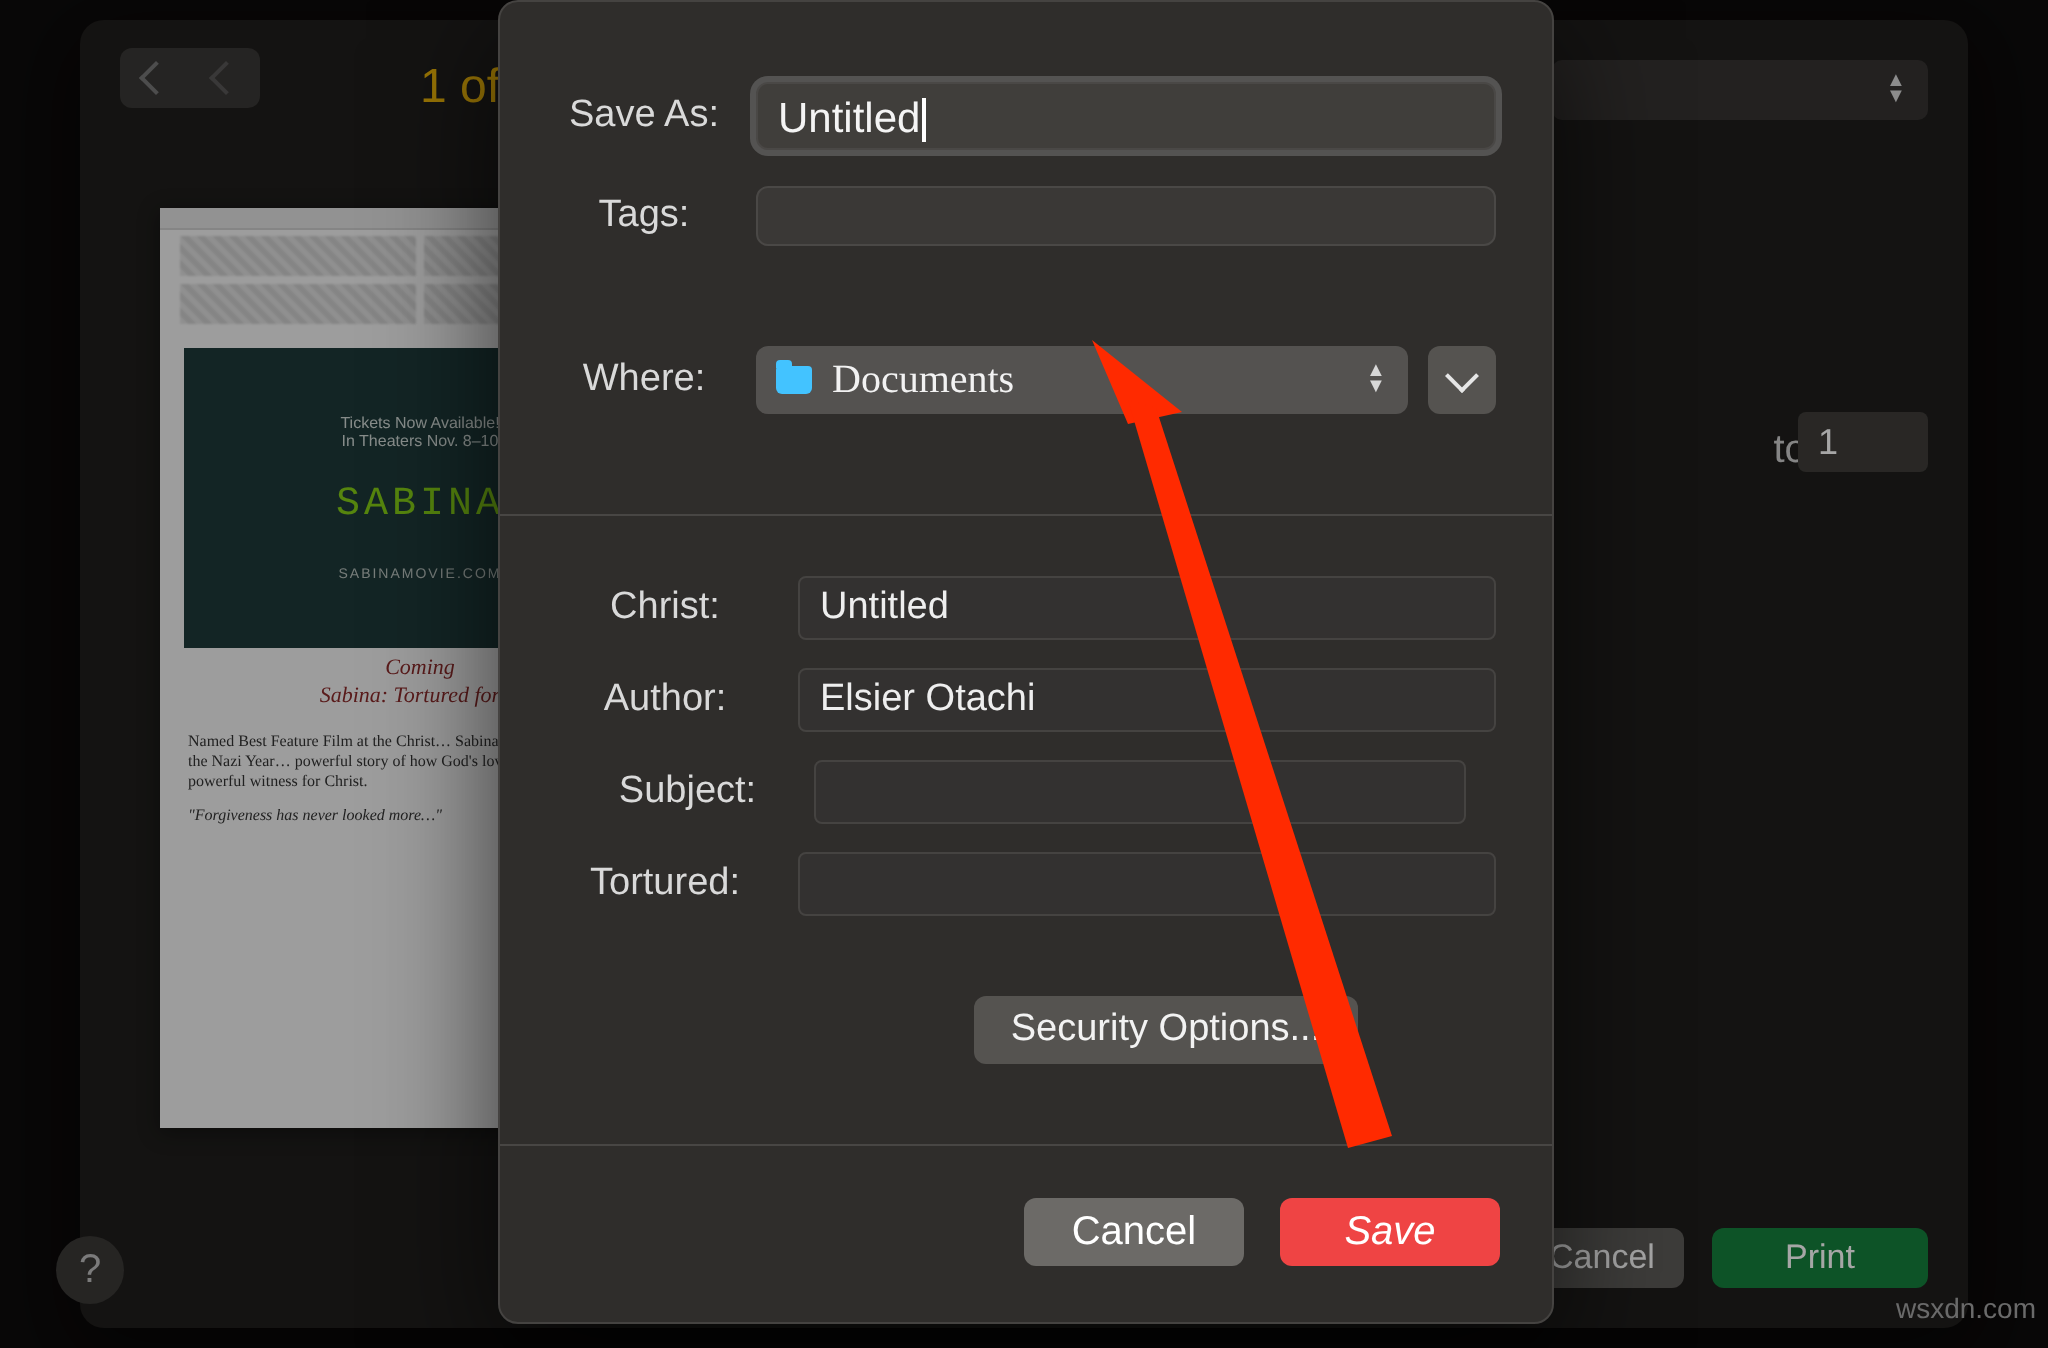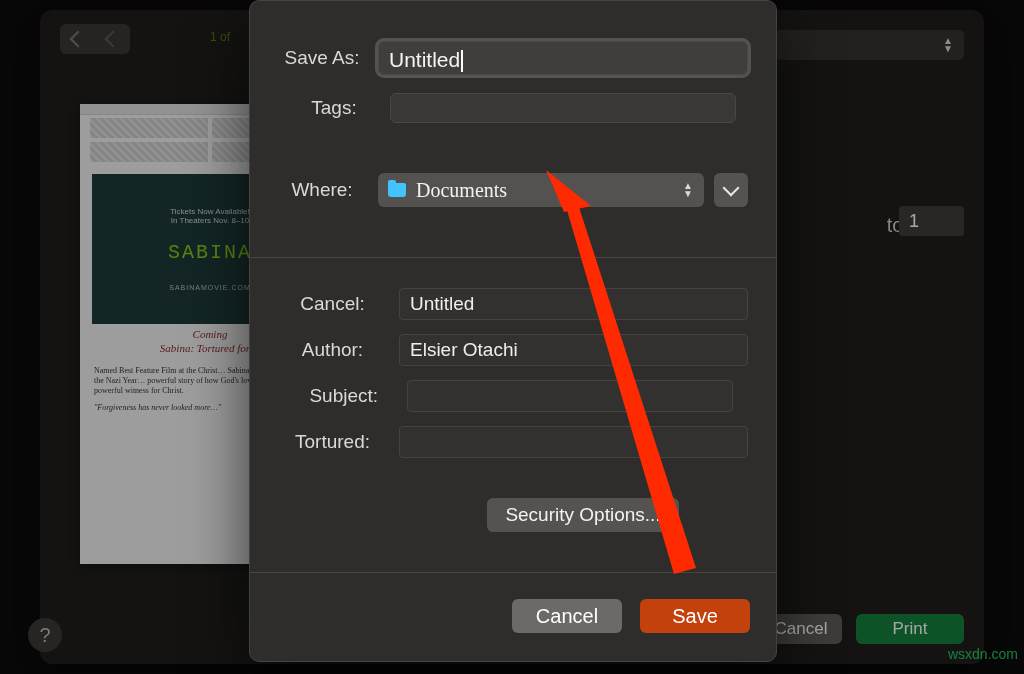--- a/index.html
+++ b/index.html
@@ -15,29 +15,29 @@
   position: absolute; left: 40px; top: 10px; right: 40px; bottom: 10px;
   background: #252321; border-radius: 12px;
   box-shadow: 0 10px 40px rgba(0,0,0,0.6);
   filter: brightness(0.85);
 }
 .nav-back {
   position: absolute; left: 60px; top: 24px; width: 70px; height: 30px;
   background: #3a3836; border-radius: 6px; display: flex; align-items: center; justify-content: space-around;
   color: #777;
 }
-.page-counter { position: absolute; left: 210px; top: 30px; color: #4d7c0f; font-size: 12px; }
+.page-counter { position: absolute; left: 210px; top: 30px; color: #eab308; font-size: 24px; }
 .bg-select { position: absolute; top: 30px; right: 60px; width: 180px; height: 30px;
   background: #363432; border-radius: 5px; display:flex; align-items:center; justify-content:flex-end; padding-right:8px; color:#888;}
 .to-label { position: absolute; right: 115px; top: 214px; color: #ccc; font-size: 20px;}
 .to-input { position: absolute; right: 60px; top: 206px; width: 55px; height: 30px; background: #3f3d3a; border-radius: 4px; color:#fff; padding-left:10px; display:flex; align-items:center;}
 .bg-cancel { position: absolute; right: 182px; bottom: 30px; width: 82px; height: 30px; background: #5e5c59; border-radius:6px; color:#fff; display:flex;align-items:center;justify-content:center; font-size:17px;}
 .bg-print  { position: absolute; right: 60px; bottom: 30px; width: 108px; height: 30px; background: #15803d; border-radius:6px; color:#fff; display:flex;align-items:center;justify-content:center; font-size:17px;}
 
-.watermark { position: absolute; right: 6px; bottom: 12px; color:#22c55e; font-size: 14px;}
+.watermark { position: absolute; right: 6px; bottom: 12px; color:#a3a3a3; font-size: 14px;}
 
 
 .doc-thumb { position: absolute; left: 80px; top: 104px; width: 260px; height: 460px; background: #f2f2f2; box-shadow: 0 2px 10px rgba(0,0,0,0.4); }
 .doc-mast { position:absolute; top:0; left:0; right:0; height:10px; background:#e0e0e0; border-bottom:1px solid #ccc;}
 .doc-mast-txt { position:absolute; right:6px; top:-2px; font-size:8px; color:#555;}
 .doc-pix { position:absolute; top:14px; left:10px; right:10px; height:44px; display:grid; grid-template-columns: 1fr 1fr; grid-template-rows: 1fr 1fr; gap:4px;}
 .doc-pix div { background: linear-gradient(45deg,#ccc 25%, #ddd 25%, #ddd 50%, #ccc 50%, #ccc 75%, #ddd 75%); background-size:8px 8px; filter: blur(0.5px);}
 .doc-img { position:absolute; top:70px; left:12px; right:12px; height:150px; background:#1e3a3a; color:#d0d6d4; display:flex; flex-direction:column; align-items:center; justify-content:center; font-size:9px;}
 .doc-img .ticket { font-size:8px; color:#cfd8d5; margin-bottom:16px; text-align:center;}
 .doc-img .title { font-family: Liberation Mono, monospace; font-size:20px; letter-spacing:2px; color:#84cc16;}
@@ -72,21 +72,21 @@
 .folder-icon::before { content:""; position:absolute; top:-3px; left:0; width:8px; height:4px; background:#43c3ff; border-radius:2px 2px 0 0;}
 .expand-btn { width:34px; height:34px; background:#555350; border-radius:6px; display:flex; align-items:center; justify-content:center; color:#e6e6e6; margin-left:10px;}
 .divider { height:1px; background:#484644; margin: 0 0; }
 .meta-input {
   background:#333130; border:1px solid #454341; border-radius:4px; color:#eee;
   font-size:19px; padding:4px 10px; height:32px; width: 352px; box-sizing:border-box;
 }
 .sec-btn { background:#555350; border-radius:6px; color:#f2f2f2; font-size:19px; padding:6px 18px; display:inline-block;}
 .sheet-btn { width:110px; height:34px; border-radius:6px; display:flex; align-items:center; justify-content:center; font-size:20px; color:#fff;}
 .btn-cancel { background:#6c6a67; }
-.btn-save { background:#c2410c; }
+.btn-save { background:#ef4444;font-style:italic; }
 .cursor { display:inline-block; width:2px; height:22px; background:#fff; vertical-align:middle; margin-left:1px;}
 
 
 .arrow-svg { position:absolute; left:516px; top:170px; width:210px; height:410px; pointer-events:none; }
 
 .help-btn { position:absolute; left:28px; bottom:22px; width:34px; height:34px; border-radius:50%; background:#3b3937; color:#bdbdbd; display:flex; align-items:center; justify-content:center; font-size:20px;}
 .chev { display:inline-block; width:10px; height:10px; border-right:2px solid currentColor; border-bottom:2px solid currentColor; }
 .chev.down { transform: rotate(45deg); margin-top:-4px;}
 .chev.left1 { transform: rotate(135deg);}
 .chev.left2 { transform: rotate(135deg);}
@@ -138,41 +138,41 @@
 
 <div class="sheet">
 
   <div class="row" style="margin-top:40px; padding:0 28px;">
     <div class="field-label" style="width:88px;">Save As:</div>
     <div class="text-input focused" style="flex:1; position:relative;">
       <span>Untitled</span><span class="cursor"></span>
     </div>
   </div>
 
-  <div class="row" style="margin-top:18px; padding:0 40px;">
+  <div class="row" style="margin-top:18px; padding:0 28px;">
     <div class="field-label" style="width:88px;">Tags:</div>
     <div class="text-input" style="flex:1; height:30px; font-size:17px;"></div>
   </div>
 
   <div class="row" style="margin-top:36px; padding:14px 28px;">
     <div class="field-label" style="width:88px;">Where:</div>
     <div class="select" style="flex:1;font-family:Liberation Serif, serif;">
       <span class="folder-icon"></span>
       <span>Documents</span>
       <span class="updown">▲<br>▼</span>
     </div>
     <div class="expand-btn">
       <span class="chev down"></span>
     </div>
   </div>
 
   <div class="divider" style="margin-top:36px;"></div>
 
   <div class="row" style="margin-top:30px; padding:0 28px;">
-    <div class="field-label" style="width:110px;">Cancel:</div>
+    <div class="field-label" style="width:110px;">Christ:</div>
     <div class="meta-input">Untitled</div>
   </div>
 
   <div class="row" style="margin-top:14px; padding:0 28px;">
     <div class="field-label" style="width:110px;">Author:</div>
     <div class="meta-input">Elsier Otachi</div>
   </div>
 
   <div class="row" style="margin-top:14px; padding:0 43px;">
     <div class="field-label" style="width:110px;">Subject:</div>

